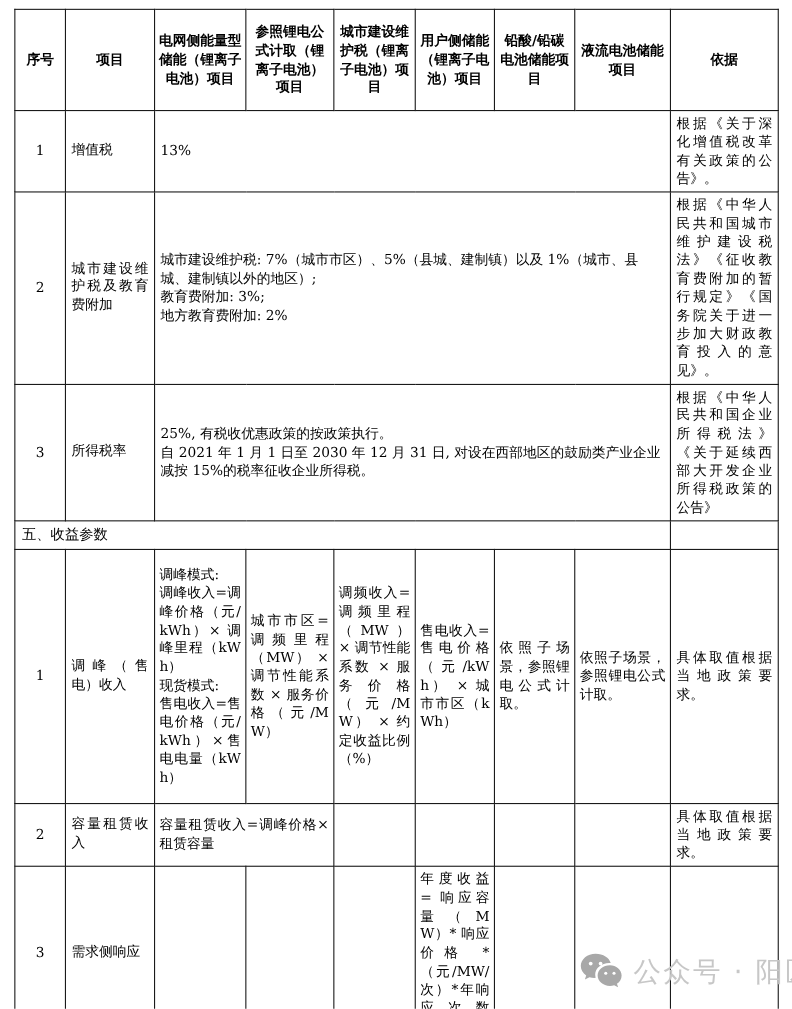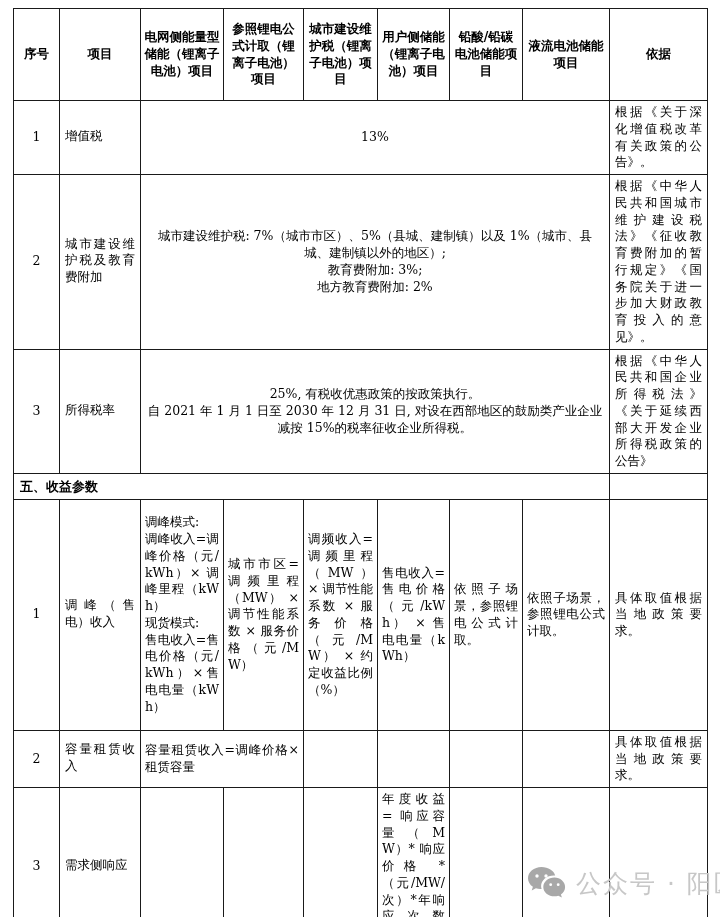--- a/index.html
+++ b/index.html
@@ -28,25 +28,25 @@
     word-break: break-all;
     overflow: hidden;
   }
   .doc-table th {
     font-weight: bold;
     text-align: center;
     padding: 2px 3px;
   }
   td.c-no { text-align: center; }
   td.c-item { text-align: justify; font-family: Liberation Mono, monospace; }
-  td.c-content { text-align: center; }
+  td.c-content { text-align: left; }
   td.c-formula { text-align: justify; padding: 3px 4px; }
   td.c-basis { text-align: justify; }
   td.section-title {
-    font-weight: bold;
+    font-weight: normal;
     text-align: left;
     font-size: 13px;
     padding-left: 6px;
   }
   .ml { white-space: pre-line; }
   .watermark {
     position: absolute;
     left: 527px; top: 866px;
     display: flex;
     align-items: center;
@@ -121,21 +121,21 @@
 
   <tr style="height:231px">
     <td class="c-no">1</td>
     <td class="c-item">调峰（售电）收入</td>
     <td class="c-formula ml">调峰模式:
 调峰收入=调峰价格（元/kWh）× 调峰里程（kWh）
 现货模式:
 售电收入=售电价格（元/kWh）×售电电量（kWh）</td>
     <td class="c-formula">城市市区=调频里程（MW） × 调节性能系数 × 服务价格（元/MW）</td>
     <td class="c-formula">调频收入=调频里程（MW） × 调节性能系数 × 服务价格（元/MW） × 约定收益比例（%）</td>
-    <td class="c-formula">售电收入=售电价格（元/kWh） × 售电电量（kWh）</td>
+    <td class="c-formula">售电收入=售电价格（元/kWh） × 城市市区（kWh）</td>
     <td class="c-formula">依照子场景，参照锂电公式计取。</td>
     <td class="c-formula">依照子场景，参照锂电公式计取。</td>
     <td class="c-basis">具体取值根据当地政策要求。</td>
   </tr>
 
   <tr style="height:46px">
     <td class="c-no">2</td>
     <td class="c-item">容量租赁收入</td>
     <td class="c-formula" colspan="2">容量租赁收入=调峰价格×租赁容量</td>
     <td></td>

